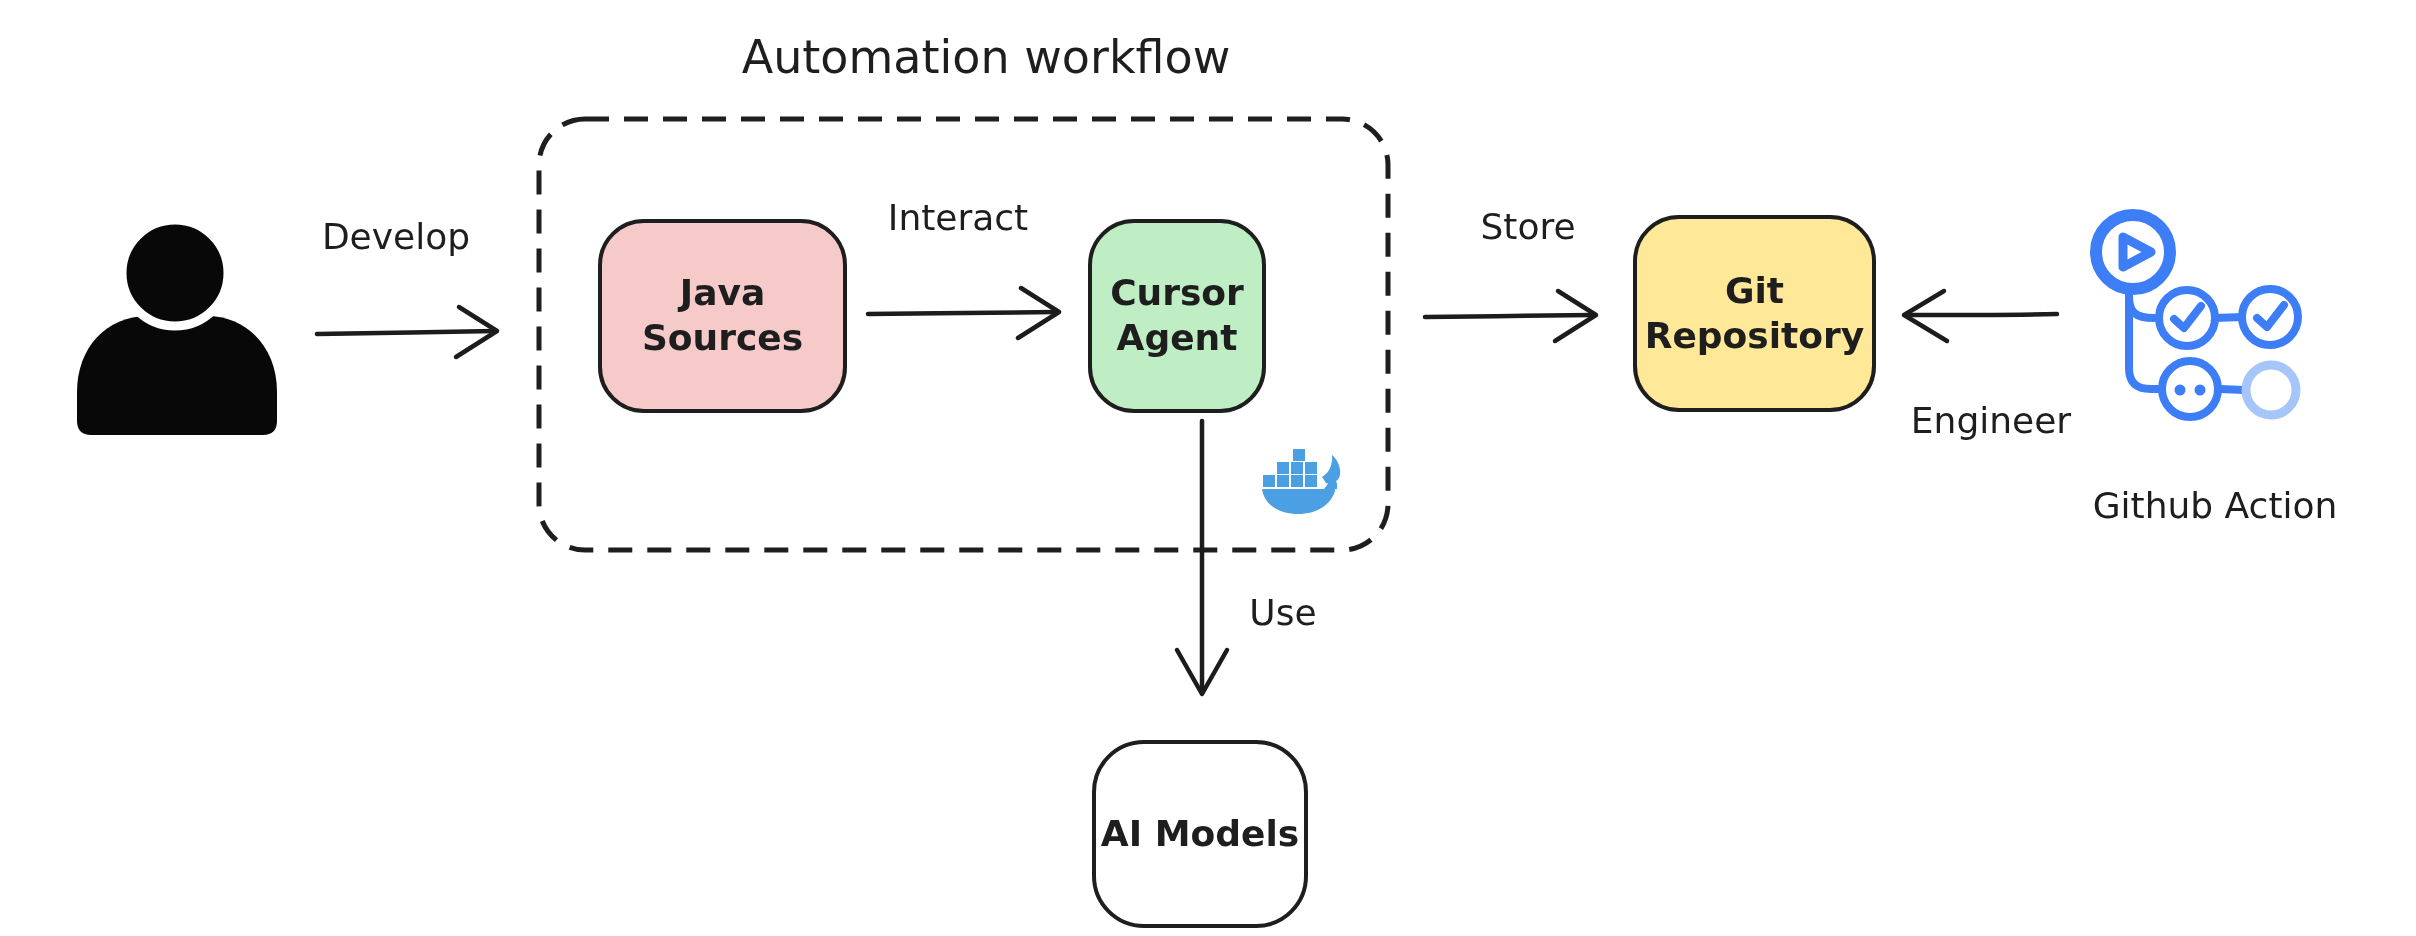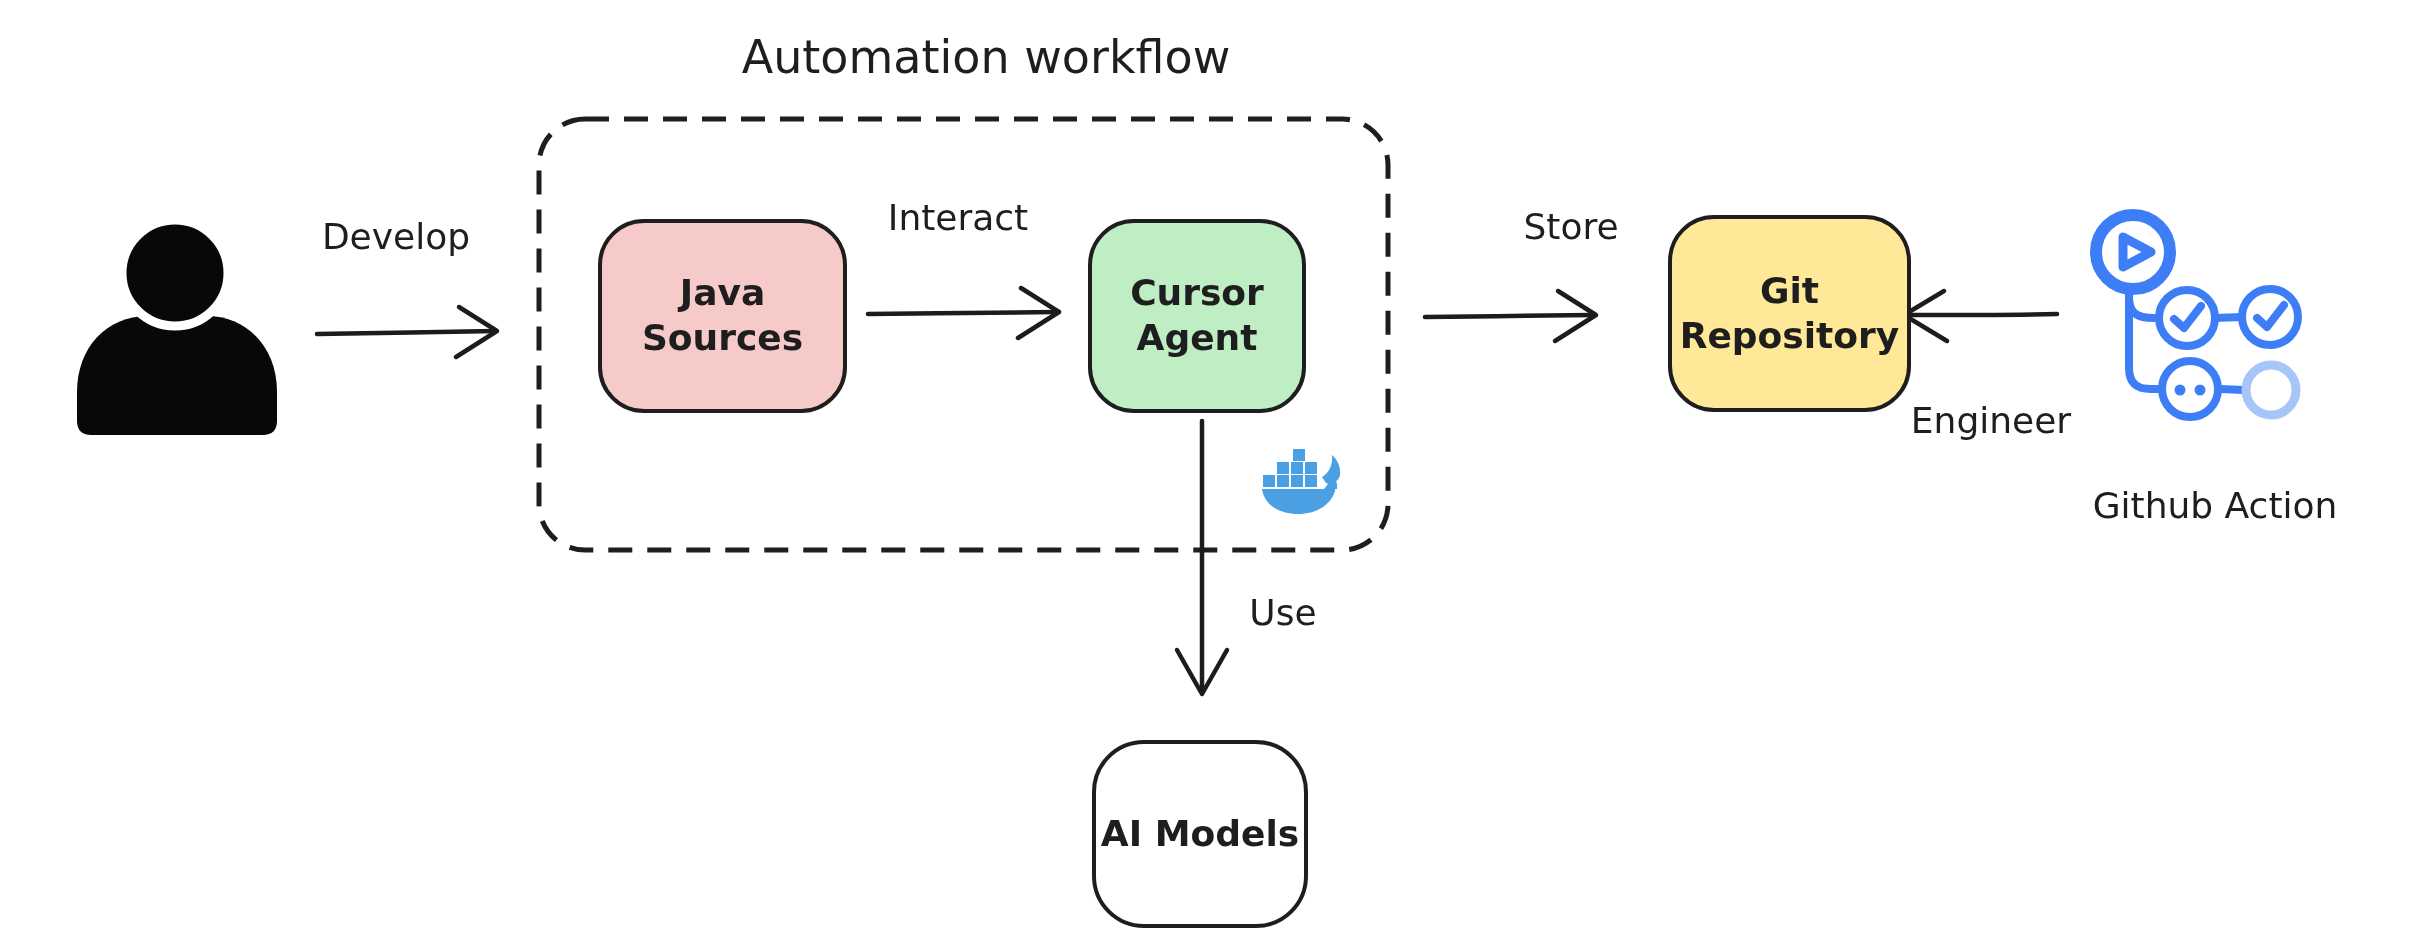--- a/index.html
+++ b/index.html
@@ -17,32 +17,32 @@
     box-sizing:border-box;
     border:4px solid #1e1e1e;
     border-radius:46px;
     display:flex;align-items:center;justify-content:center;
     text-align:center;
     font-size:36px;line-height:1.24;
     color:#1e1e1e;
   }
   .node .node-label{white-space:pre-line;font-weight:bold;}
   .node-java{left:598px;top:219px;width:249px;height:194px;background:#f7caca;}
-  .node-cursor{left:1088px;top:219px;width:218px;height:194px;background:#bfeec4;}
-  .node-git{left:1633px;top:215px;width:243px;height:197px;background:#ffe998;margin-left:35px;}
+  .node-cursor{left:1088px;top:219px;width:178px;height:194px;background:#bfeec4;}
+  .node-git{left:1633px;top:215px;width:243px;height:197px;background:#ffe998;}
   .node-ai{left:1092px;top:724px;width:216px;height:188px;background:#ffffff;border-radius:52px;margin-top:16px;}
   .lbl{
     position:absolute;
     transform:translate(-50%,-50%);
     font-size:36px;white-space:nowrap;color:#1e1e1e;
   }
   .lbl-title{left:986px;top:57px;font-size:46px;}
   .lbl-develop{left:396px;top:236px;text-align:center;}
   .lbl-interact{left:958px;top:217px;}
-  .lbl-store{left:1571px;top:226px;}
+  .lbl-store{left:1528px;top:226px;}
   .lbl-checkout{left:1991px;top:420px;}
   .lbl-use{left:1283px;top:612px;}
   .lbl-software-engineer{left:177px;top:507px;}
   .lbl-github-action{left:2215px;top:505px;}
   .arrow{stroke:#1c1c1c;stroke-width:4.5;fill:none;stroke-linecap:round;stroke-linejoin:round;}
 </style>
 </head>
 <body>
 
 <div class="canvas">

